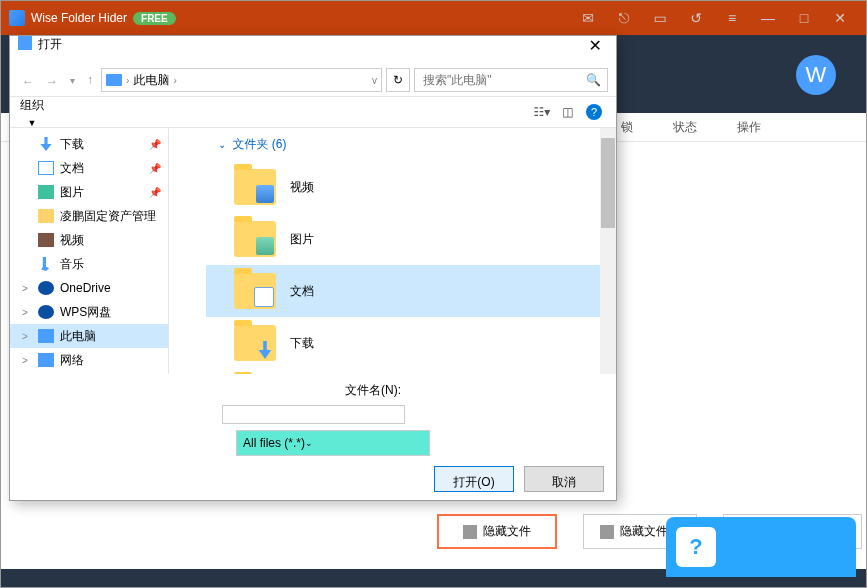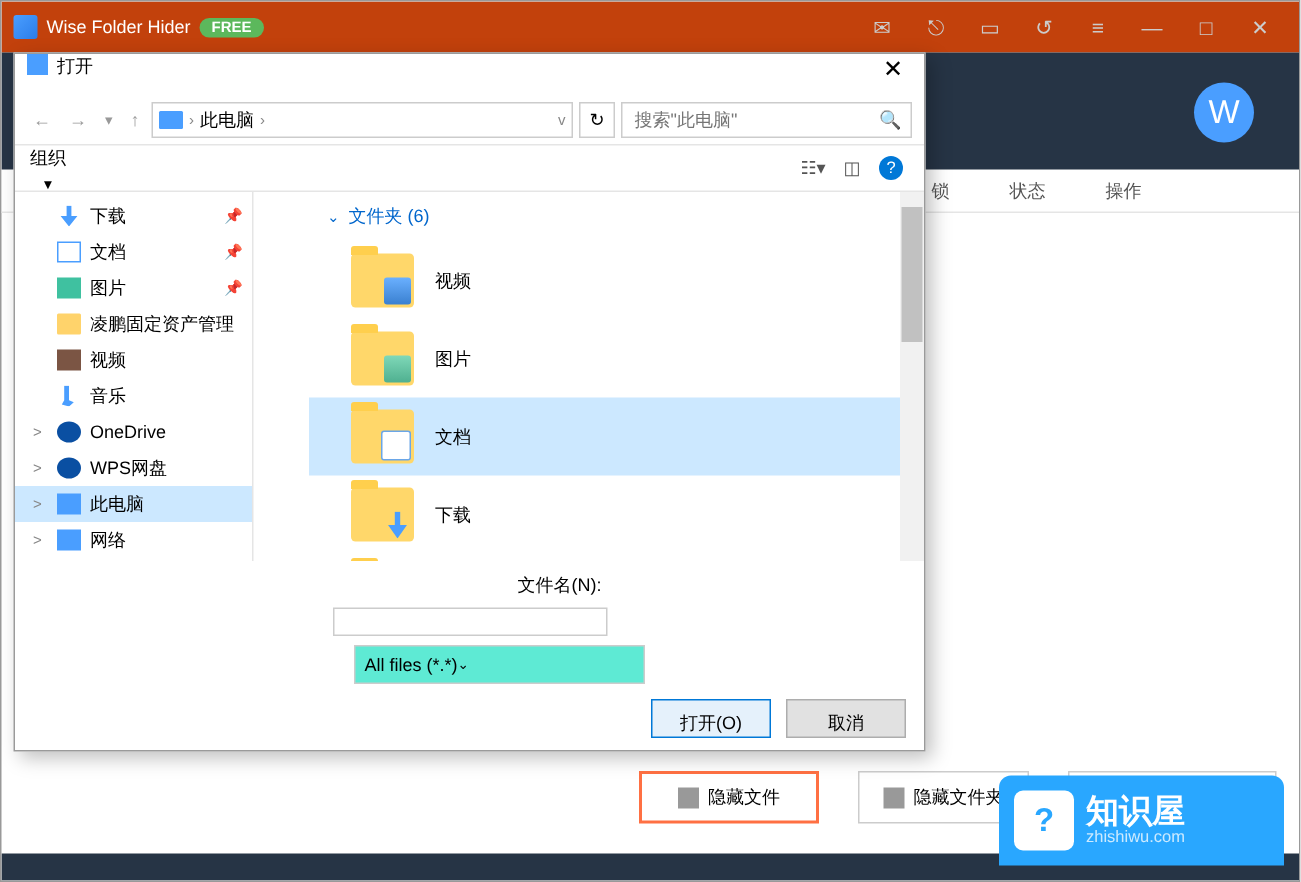--- a/index.html
+++ b/index.html
@@ -13,21 +13,21 @@
 .titlebar-icon { width: 36px; height: 34px; display: flex; align-items: center; justify-content: center; color: #ccc; font-size: 14px; cursor: pointer; }
 
 
 .app-header { height: 78px; background: #263445; position: relative; }
 .avatar { position: absolute; right: 30px; top: 20px; width: 40px; height: 40px; border-radius: 50%; background: #4a9eff; color: #fff; display: flex; align-items: center; justify-content: center; font-size: 22px; }
 
 
 .col-header { height: 28px; background: #fff; border-bottom: 1px solid #e5e5e5; display: flex; align-items: center; font-size: 12px; color: #555; padding-left: 620px; gap: 40px; }
 
 
-.bottom-actions { position: absolute; bottom: 38px; left: 5px; right: 0; display: flex; gap: 26px; padding-left: 420px; }
+.bottom-actions { position: absolute; bottom: 38px; left: 16px; right: 0; display: flex; gap: 26px; padding-left: 420px; }
 .action-btn { border: 1px solid #ccc; background: #fff; padding: 8px 16px; display: flex; align-items: center; gap: 6px; cursor: pointer; }
 .action-btn.highlight { border: 2px solid #ff7043; padding: 7px 24px; }
 .btn-ic { width: 14px; height: 14px; display: inline-block; }
 
 
 .footer { position: absolute; bottom: 0; left: 0; right: 0; height: 18px; background: #263445; }
 
 
 .watermark { position: absolute; bottom: 10px; right: 10px; width: 170px; height: 60px; background: #29a7ff; border-radius: 8px 8px 0 0; display: flex; align-items: center; padding: 0 10px; gap: 8px; }
 .wm-icon { width: 40px; height: 40px; background: #fff; border-radius: 6px; display: flex; align-items: center; justify-content: center; color: #29a7ff; font-size: 22px; font-weight: bold; }
@@ -142,24 +142,20 @@
     <div class="action-btn">
       <span class="btn-ic" style="background:#999;"></span>
       <span>隐藏USB驱动器</span>
     </div>
   </div>
 
   <div class="footer"></div>
 
   <div class="watermark">
     <div class="wm-icon">?</div>
-    <div>
-      <div class="wm-text">知识屋</div>
-      <div class="wm-url">zhishiwu.com</div>
-    </div>
   </div>
 
   <div class="dialog">
     <div class="dlg-titlebar">
       <div class="dlg-icon"></div>
       <span>打开</span>
       <div class="dlg-close">✕</div>
     </div>
 
     <div class="dlg-nav">

